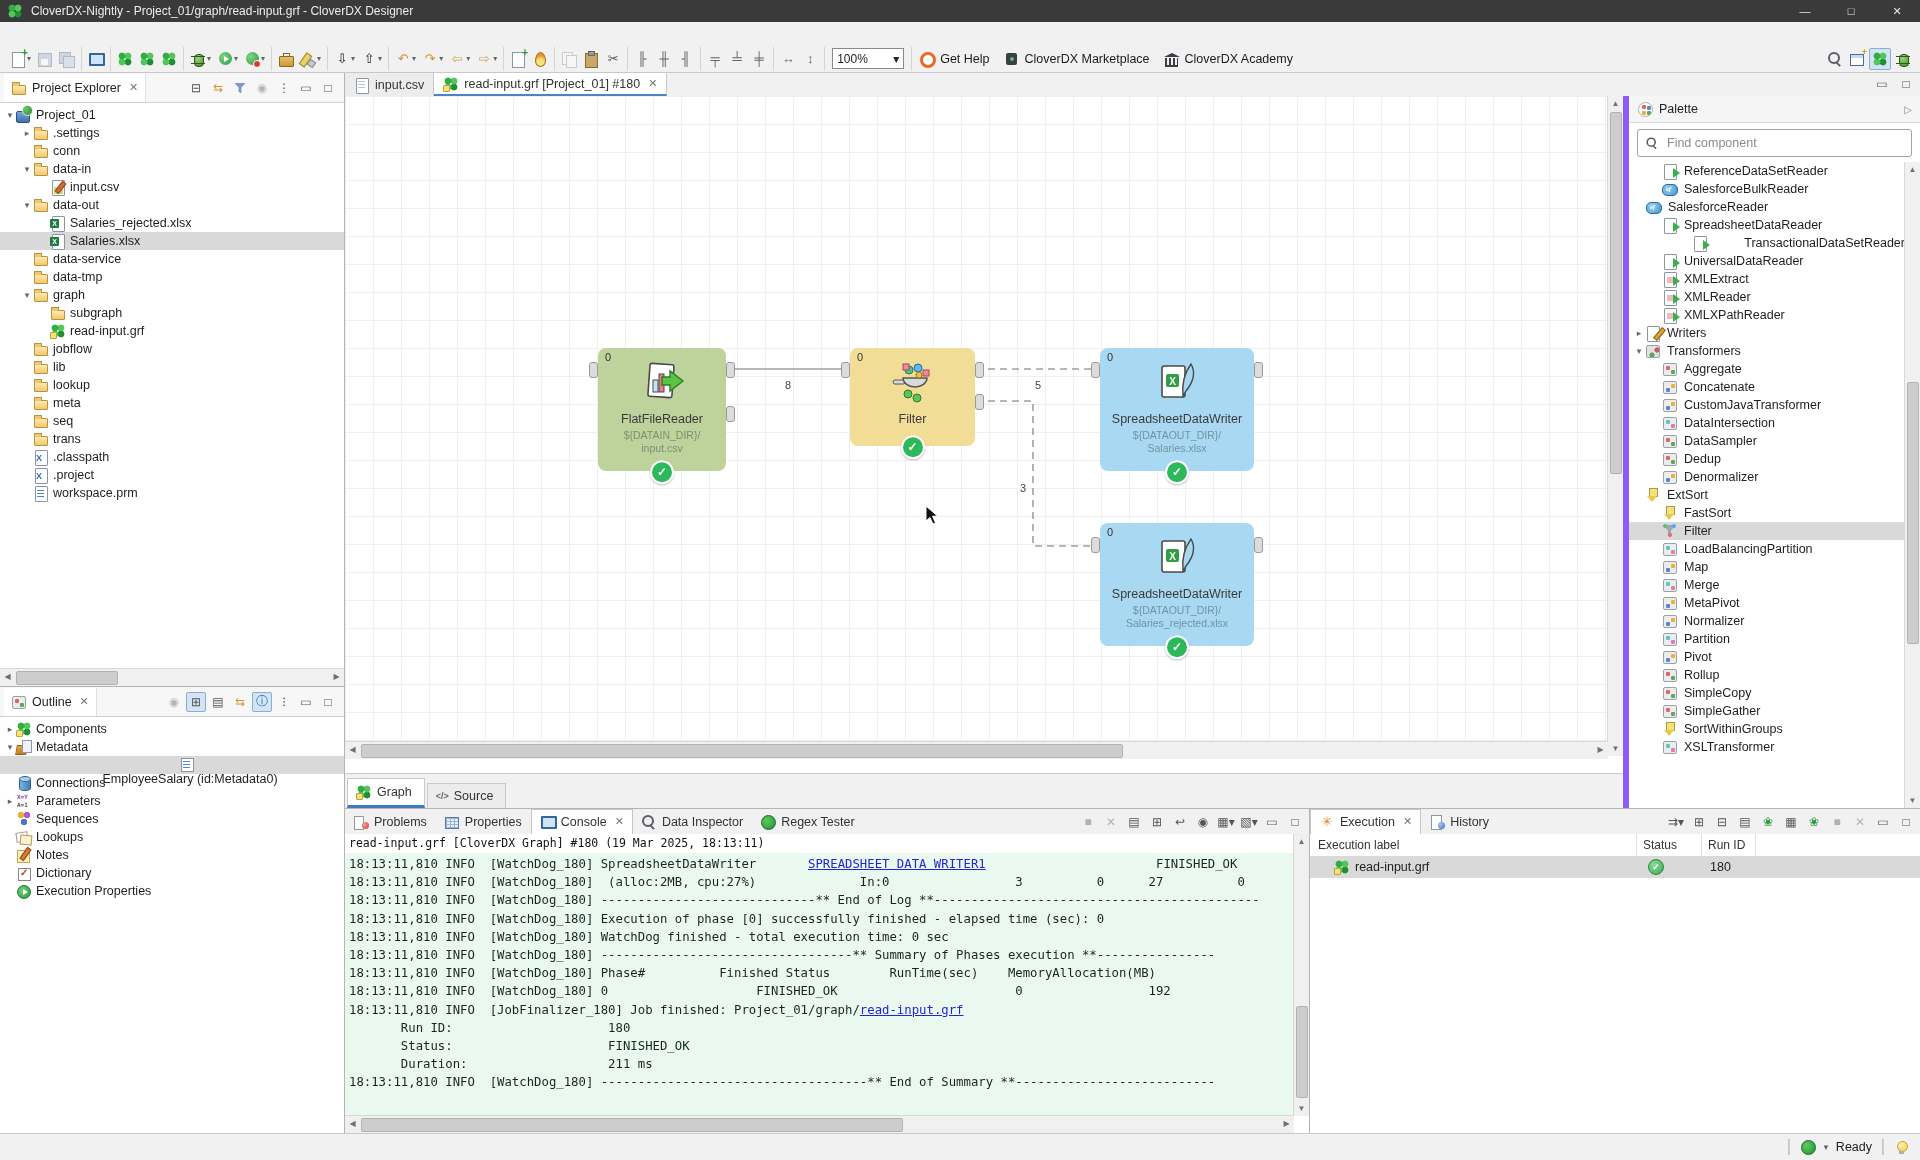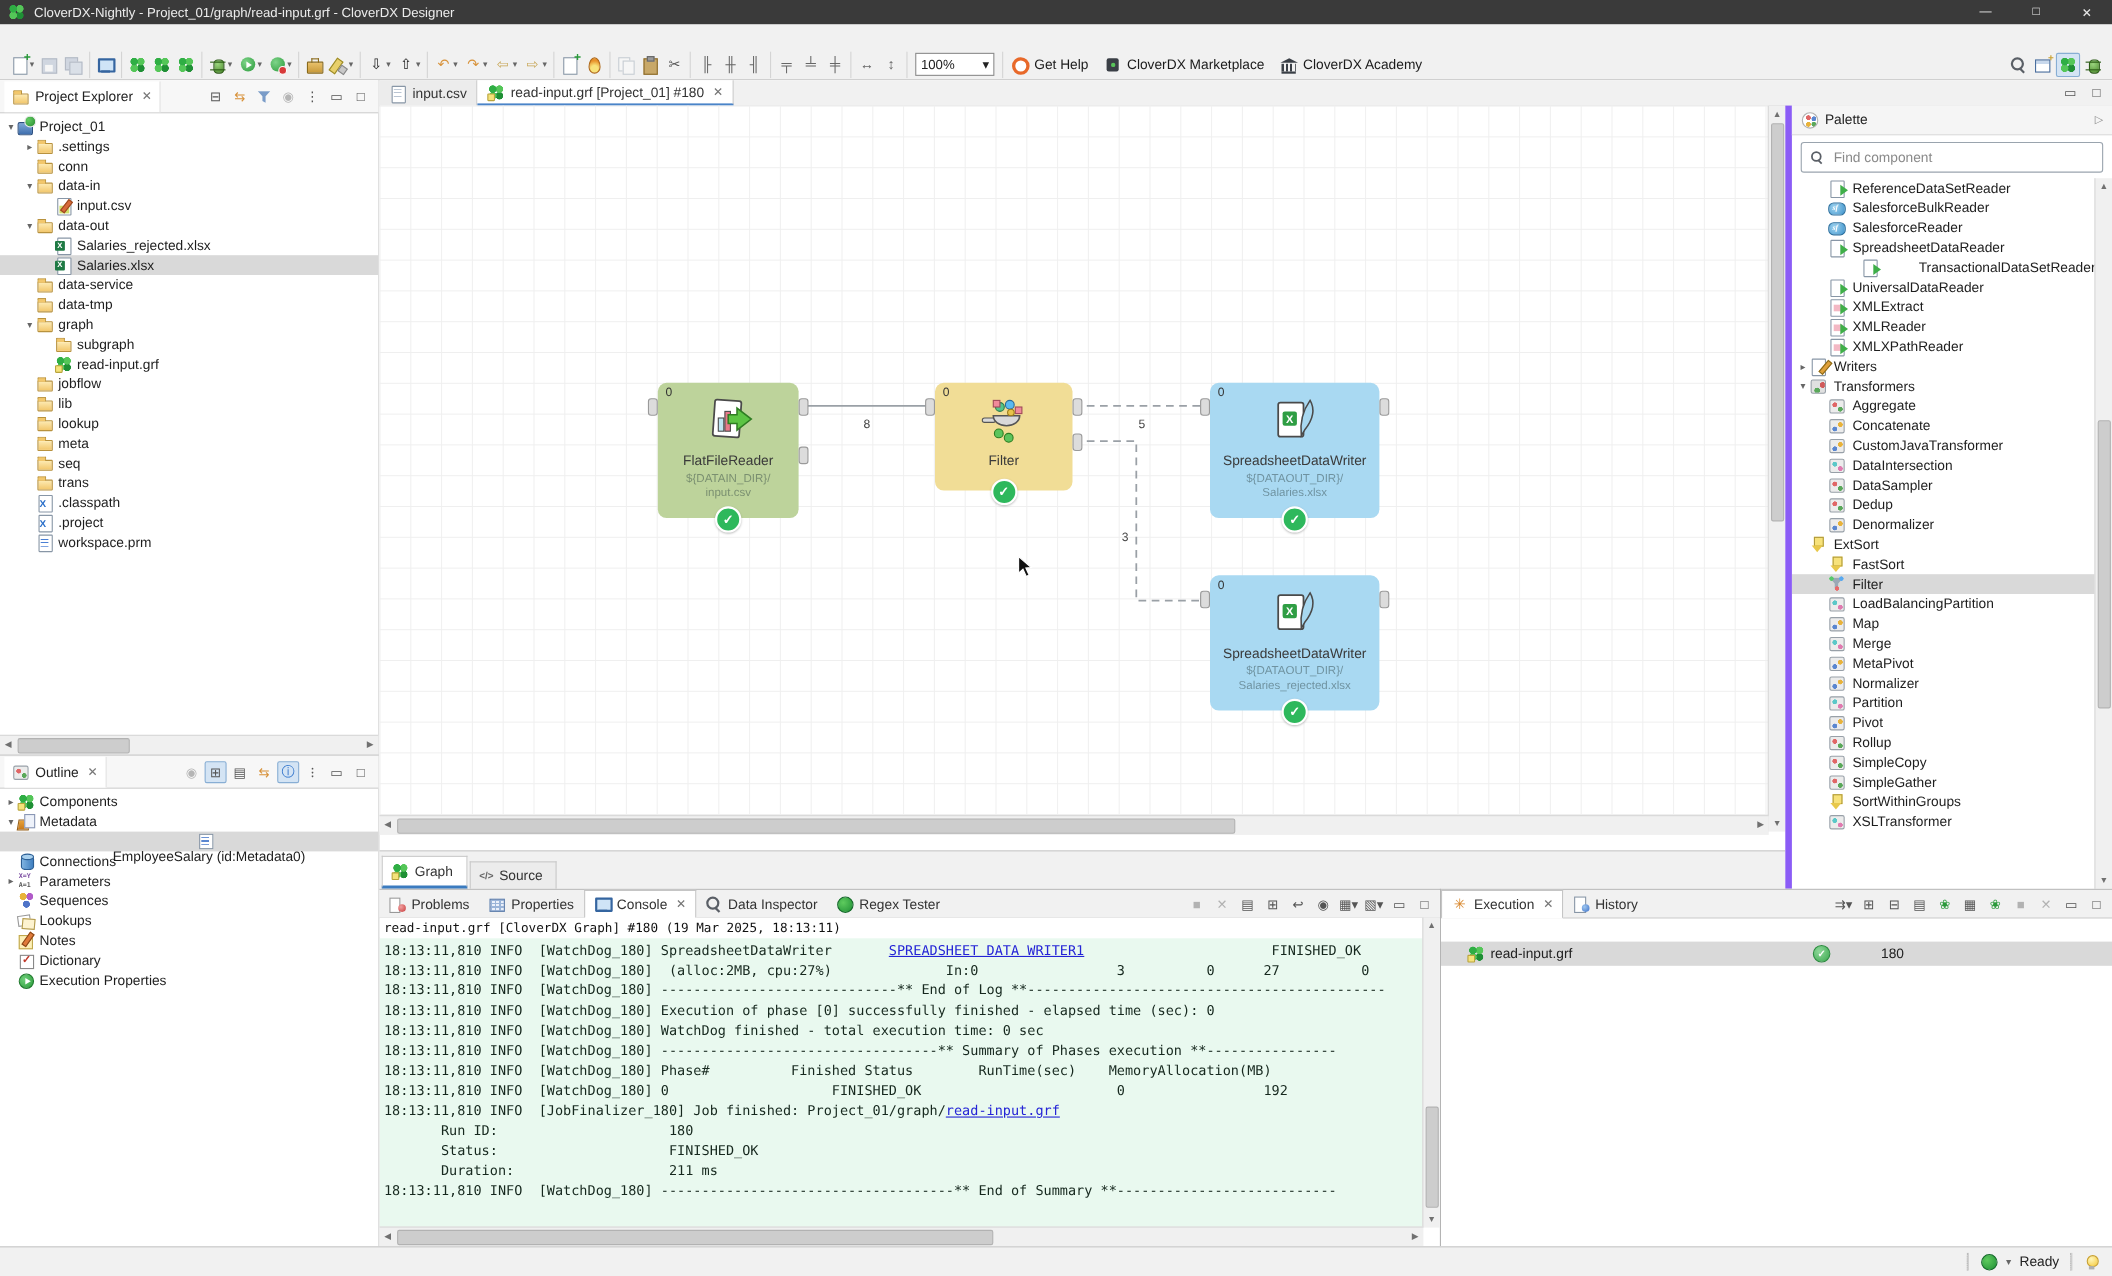--- a/index.html
+++ b/index.html
@@ -745,21 +745,21 @@
           <div class="trow" style="padding-left: 21px;">
             <span class="arr"></span>
             <span class="icn i-doc i-arrowr"></span>
             <span class="lbl">ReferenceDataSetReader</span>
           </div>
           <div class="trow" style="padding-left: 21px;">
             <span class="arr"></span>
             <span class="icn i-sf"></span>
             <span class="lbl">SalesforceBulkReader</span>
           </div>
-          <div class="trow" style="padding-left: 21px; text-align: right;">
+          <div class="trow" style="padding-left: 5px; text-align: right;">
             <span class="arr"></span>
             <span class="icn i-sf"></span>
             <span class="lbl">SalesforceReader</span>
           </div>
           <div class="trow" style="padding-left: 21px;">
             <span class="arr"></span>
             <span class="icn i-doc i-arrowr"></span>
             <span class="lbl">SpreadsheetDataReader</span>
           </div>
           <div class="trow" style="padding-left: 21px; justify-content: space-between;">
@@ -986,20 +986,28 @@
           <span class="vtool">▤</span>
           <span class="vtool" style="color: rgb(42, 154, 58);">❀</span>
           <span class="vtool">▦</span>
           <span class="vtool" style="color: rgb(42, 154, 58);">❀</span>
           <span class="vtool muted">■</span>
           <span class="vtool muted">✕</span>
           <span class="vtool">▭</span>
           <span class="vtool">□</span>
         </div>
       </div>
+    <div id="exec-cols">
+        <div class="ecol" style="left: 8px;">Execution label</div>
+        <div class="ecol" style="left: 333px;">Status</div>
+        <div class="ecol" style="left: 398px;">Run ID</div>
+        <div class="ecolsep" style="left: 326px;"></div>
+        <div class="ecolsep" style="left: 391px;"></div>
+        <div class="ecolsep" style="left: 445px;"></div>
+      </div>
     <div id="exec-rows">
         <div id="exec-row">
           <span style="display: flex; align-items: center; gap: 5px; margin-left: 24px;">
             <span class="icn i-clover i-grf"></span>
             <span>read-input.grf</span>
           </span>
           <span class="echeck" style="position: absolute; left: 338px;">✓</span>
           <span style="position: absolute; left: 400px;">180</span>
         </div>
       </div>

